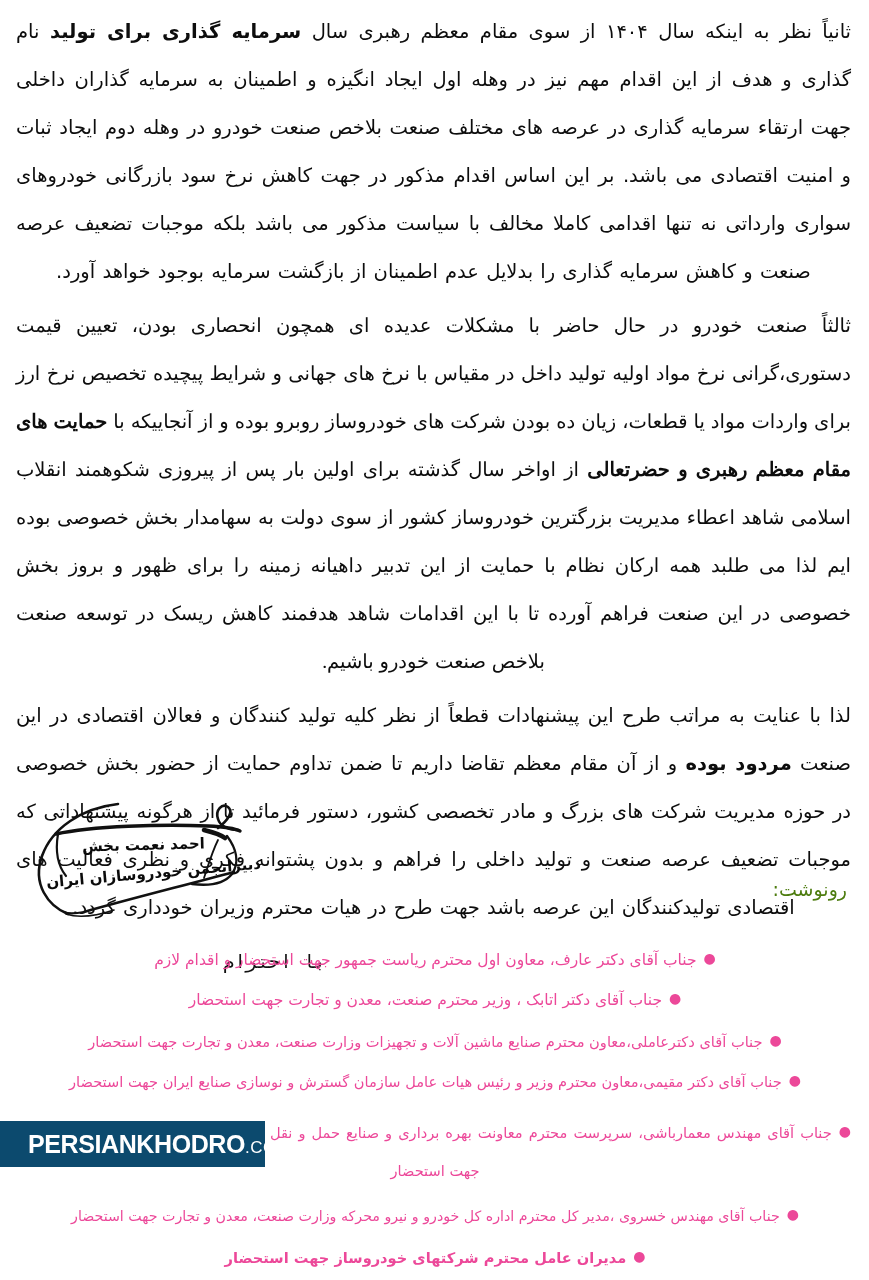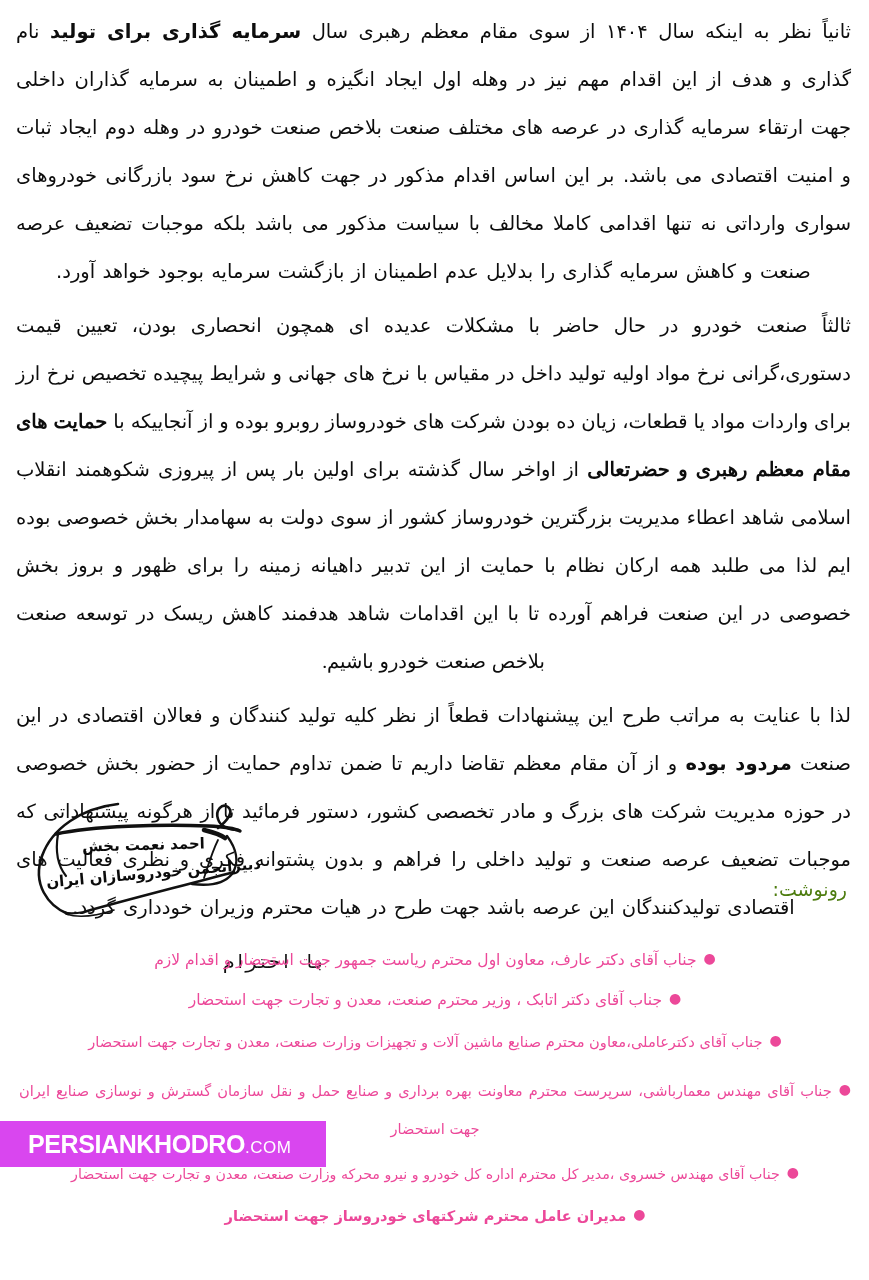--- a/index.html
+++ b/index.html
@@ -146,23 +146,23 @@
     line-height: 38px;
   }
   .cc-item.i5 { font-size: 14.2px; margin-bottom: 22px; }
   .cc-item.i6 { font-size: 14.6px; font-weight: bold; }
 
   
   .watermark {
     position: absolute;
     left: 0;
     top: 1121px;
-    width: 326px;
+    width: 265px;
     height: 46px;
-    background: #d946ef;
+    background: #0c4a6e;
     direction: ltr;
     display: flex;
     align-items: center;
   }
   .wm-text {
     font-family: "Liberation Sans", sans-serif;
     color: #ffffff;
     white-space: nowrap;
     padding-right: 0;
     padding-left: 28px;
@@ -224,20 +224,23 @@
   <ul class="cc-list">
     <li class="cc-item i0">
       <span class="bullet">●</span><span class="cc-text">جناب آقای دکتر عارف، معاون اول محترم ریاست جمهور جهت استحضار و اقدام لازم</span>
     </li>
     <li class="cc-item i1">
       <span class="bullet">●</span><span class="cc-text">جناب آقای دکتر اتابک ، وزیر محترم صنعت، معدن و تجارت  جهت استحضار</span>
     </li>
     <li class="cc-item i2">
       <span class="bullet">●</span><span class="cc-text">جناب آقای  دکترعاملی،معاون محترم صنایع ماشین آلات و تجهیزات وزارت صنعت، معدن و تجارت جهت استحضار</span>
     </li>
+    <li class="cc-item i3">
+      <span class="bullet">●</span><span class="cc-text">جناب آقای دکتر مقیمی،معاون محترم وزیر و رئیس هیات عامل سازمان گسترش و نوسازی صنایع ایران جهت استحضار</span>
+    </li>
     <li class="cc-item i4">
       <span class="bullet">●</span><span class="cc-text">جناب آقای مهندس معمارباشی، سرپرست محترم معاونت بهره برداری و صنایع حمل و نقل  سازمان گسترش و نوسازی صنایع ایران جهت استحضار</span>
     </li>
     <li class="cc-item i5">
       <span class="bullet">●</span><span class="cc-text">جناب آقای مهندس خسروی ،مدیر کل  محترم اداره  کل خودرو و نیرو محرکه وزارت صنعت، معدن و تجارت جهت استحضار</span>
     </li>
     <li class="cc-item i6">
       <span class="bullet">●</span><span class="cc-text">مدیران عامل محترم شرکتهای خودروساز جهت استحضار</span>
     </li>
   </ul>

